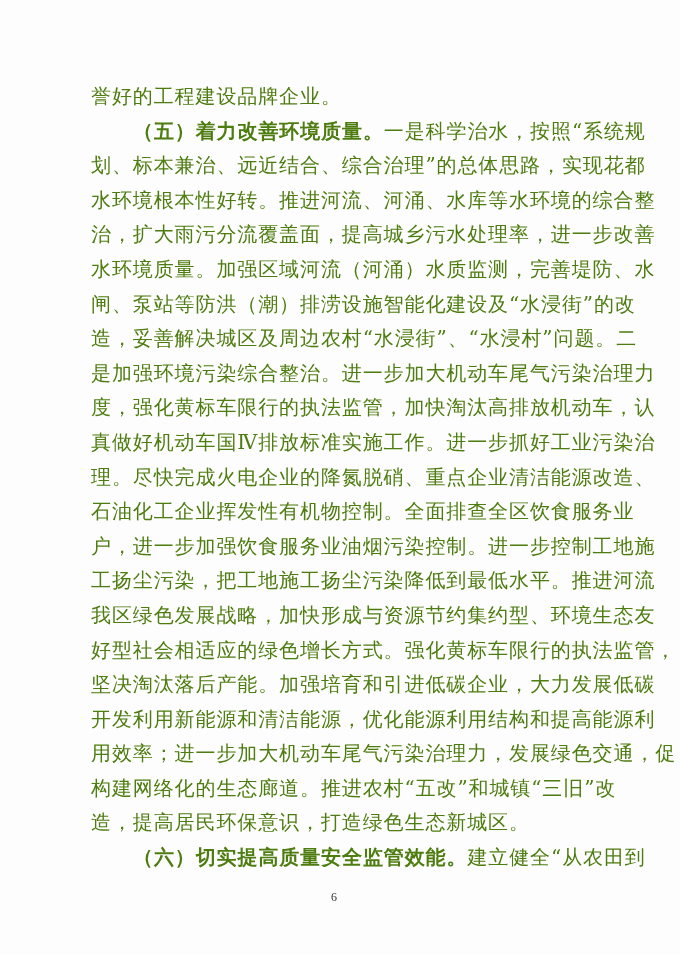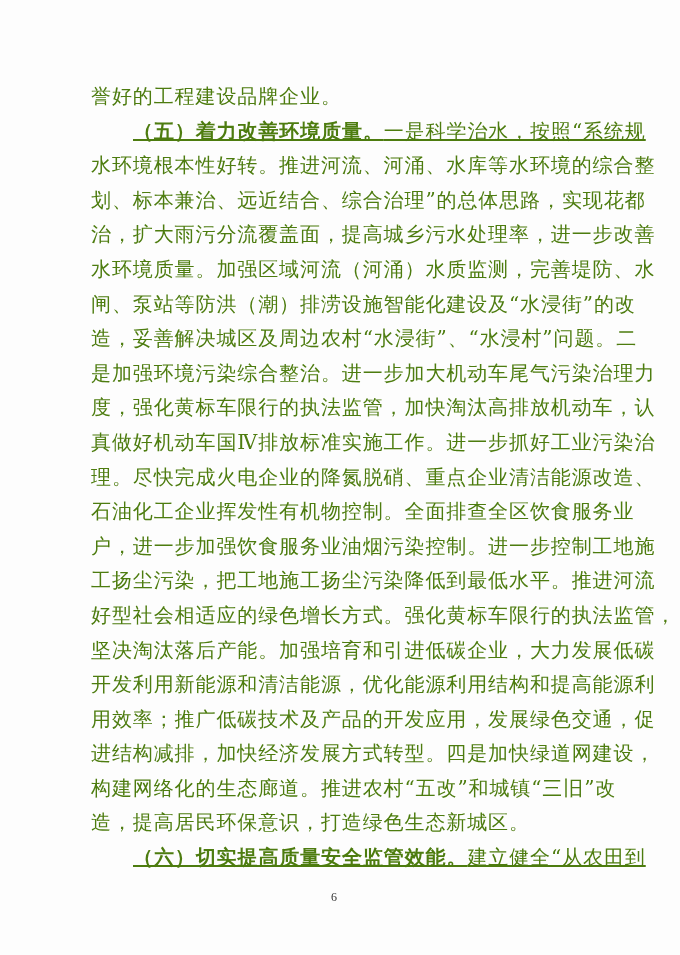--- a/index.html
+++ b/index.html
@@ -8,50 +8,50 @@
     position: absolute; left: 0; top: 0; width: 680px; height: 955px; background: #fdfdfd;
   }
   .body-text {
     position: absolute; left: 91px; top: 79px; width: 484px;
     font-family: "DejaVu Serif", "Liberation Serif", serif;
     font-size: 20px; line-height: 34.6px; color: #4d7c0f;
     letter-spacing: 0.9px;
   }
   .line { display: block; white-space: nowrap; height: 34.6px; text-align: justify; text-align-last: justify; }
   .line.last { text-align-last: left; }
-  .indent { padding-left: 42px; text-decoration: underline; }
+  .indent { padding-left: 42px; }
   .bold { font-weight: bold; font-family: "DejaVu Sans", "Liberation Sans", sans-serif; }
   .page-number {
     position: absolute; left: 328px; top: 890px; width: 12px; text-align: center;
     font-family: "Liberation Serif", serif; font-size: 12px; color: #333;
   }
 </style>
 </head>
 <body>
 
 <div class="page">
   <div class="body-text">
     <span class="line last"><span>誉好的工程建设品牌企业。</span></span>
     <span class="line indent"><span class="bold">（五）着力改善环境质量。</span><span>一是科学治水，按照“系统规</span></span>
+    <span class="line">划、标本兼治、远近结合、综合治理”的总体思路，实现花都</span>
     <span class="line">水环境根本性好转。推进河流、河涌、水库等水环境的综合整</span>
-    <span class="line">划、标本兼治、远近结合、综合治理”的总体思路，实现花都</span>
     <span class="line">治，扩大雨污分流覆盖面，提高城乡污水处理率，进一步改善</span>
     <span class="line">水环境质量。加强区域河流（河涌）水质监测，完善堤防、水</span>
     <span class="line">闸、泵站等防洪（潮）排涝设施智能化建设及“水浸街”的改</span>
     <span class="line">造，妥善解决城区及周边农村“水浸街”、“水浸村”问题。二</span>
     <span class="line">是加强环境污染综合整治。进一步加大机动车尾气污染治理力</span>
     <span class="line">度，强化黄标车限行的执法监管，加快淘汰高排放机动车，认</span>
     <span class="line">真做好机动车国Ⅳ排放标准实施工作。进一步抓好工业污染治</span>
     <span class="line">理。尽快完成火电企业的降氮脱硝、重点企业清洁能源改造、</span>
     <span class="line">石油化工企业挥发性有机物控制。全面排查全区饮食服务业</span>
     <span class="line">户，进一步加强饮食服务业油烟污染控制。进一步控制工地施</span>
     <span class="line">工扬尘污染，把工地施工扬尘污染降低到最低水平。推进河流</span>
+    <span class="line">我区绿色发展战略，加快形成与资源节约集约型、环境生态友</span>
     <span class="line">好型社会相适应的绿色增长方式。强化黄标车限行的执法监管，</span>
     <span class="line">坚决淘汰落后产能。加强培育和引进低碳企业，大力发展低碳</span>
     <span class="line">开发利用新能源和清洁能源，优化能源利用结构和提高能源利</span>
-    <span class="line">用效率；推广低碳技术及产品的开发应用，发展绿色交通，促</span>
-    <span class="line">进结构减排，加快经济发展方式转型。四是加快绿道网建设，</span>
+    <span class="line">用效率；进一步加大机动车尾气污染治理力，发展绿色交通，促</span>
     <span class="line">构建网络化的生态廊道。推进农村“五改”和城镇“三旧”改</span>
     <span class="line last">造，提高居民环保意识，打造绿色生态新城区。</span>
     <span class="line indent"><span class="bold">（六）切实提高质量安全监管效能。</span><span>建立健全“从农田到</span></span>
   </div>
   <div class="page-number">6</div>
 </div>
 
 </body></html>

